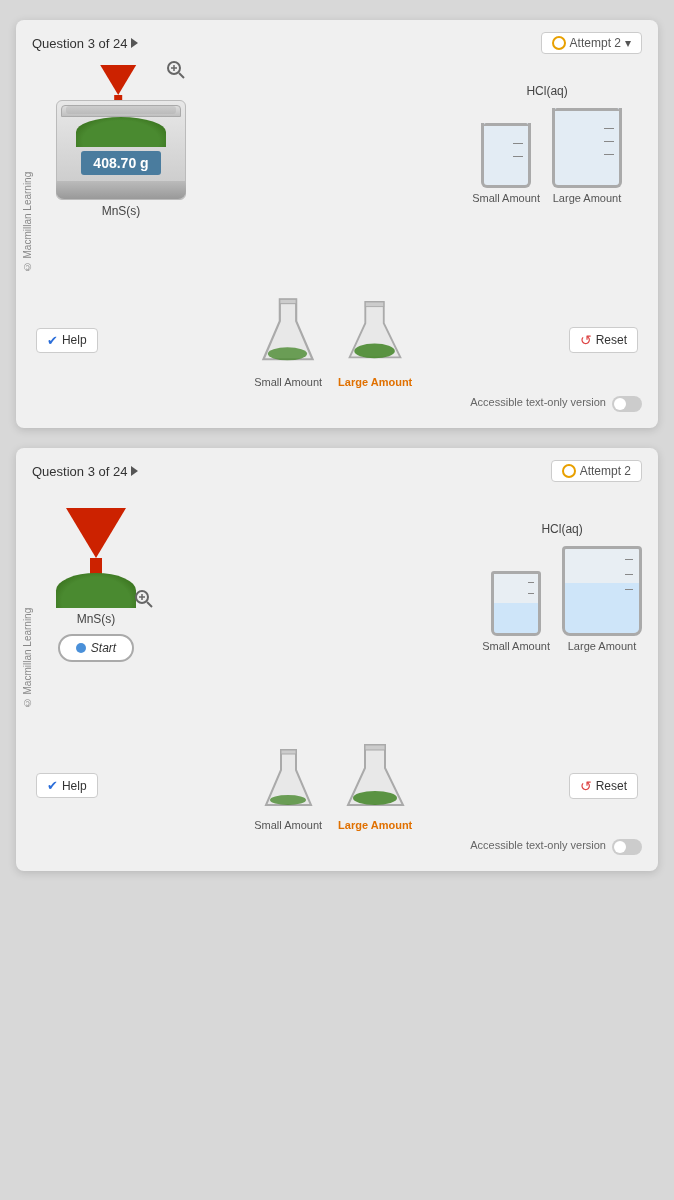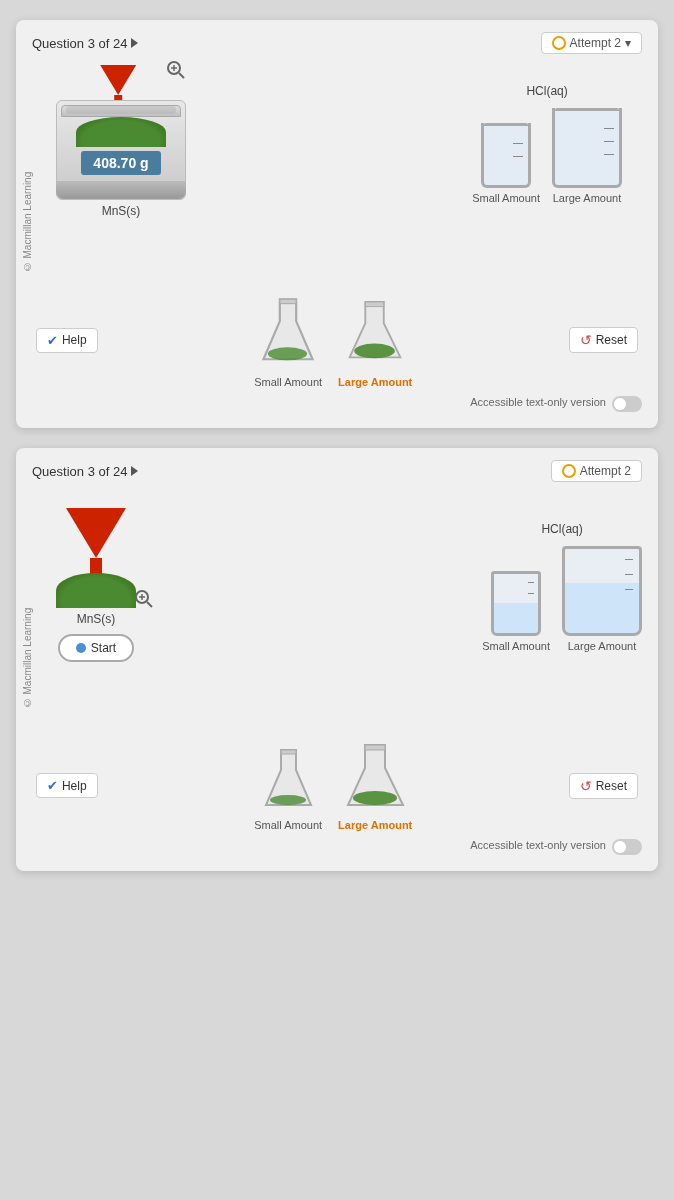--- a/index.html
+++ b/index.html
@@ -389,20 +389,21 @@
       background: white;
       border: 2px solid #aaa;
       border-radius: 20px;
       padding: 5px 16px;
       font-size: 12px;
       cursor: pointer;
       display: flex;
       align-items: center;
       gap: 5px;
       color: #333;
+      font-style: italic;
     }
 
     .start-dot {
       width: 10px;
       height: 10px;
       background: #4a90d9;
       border-radius: 50%;
     }
 
     .beaker-on-scale {

